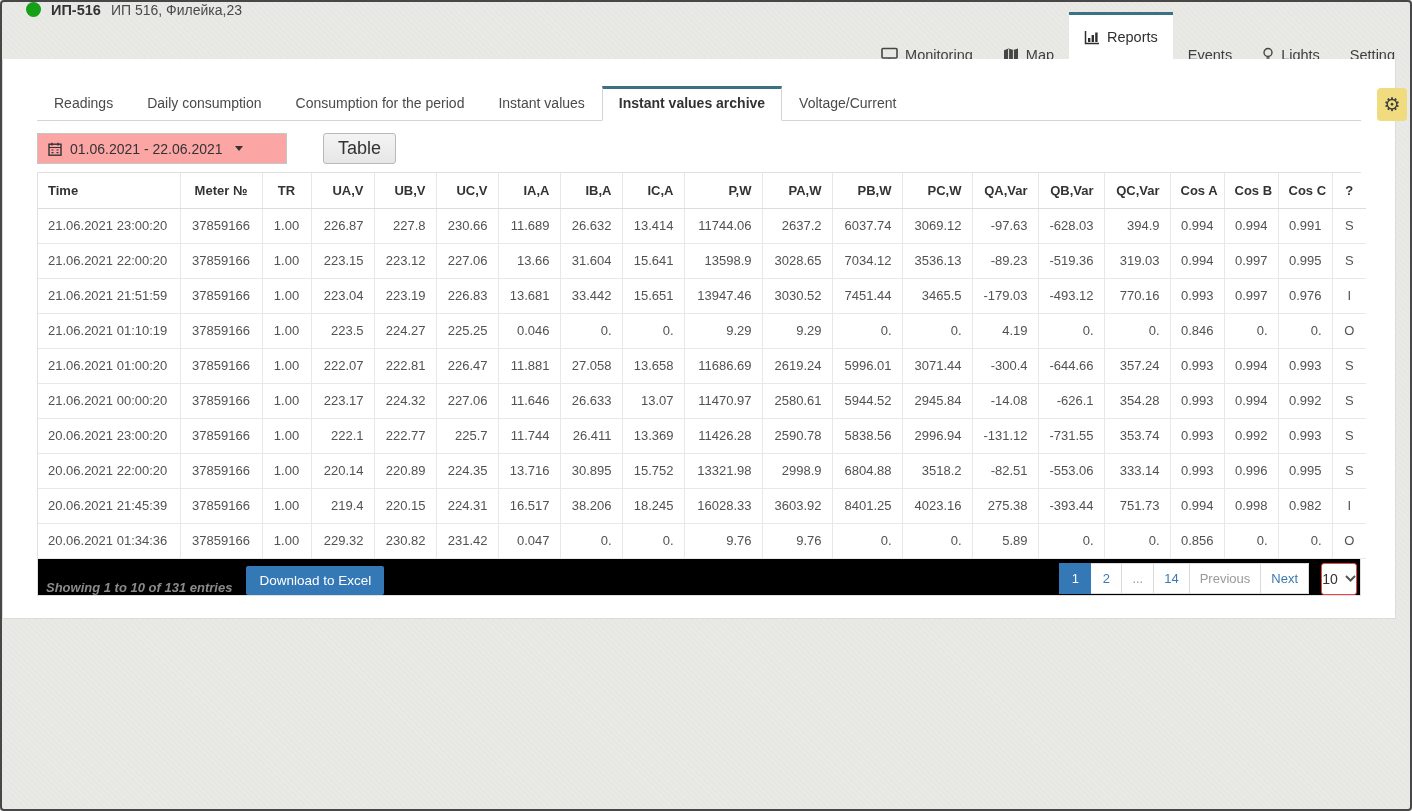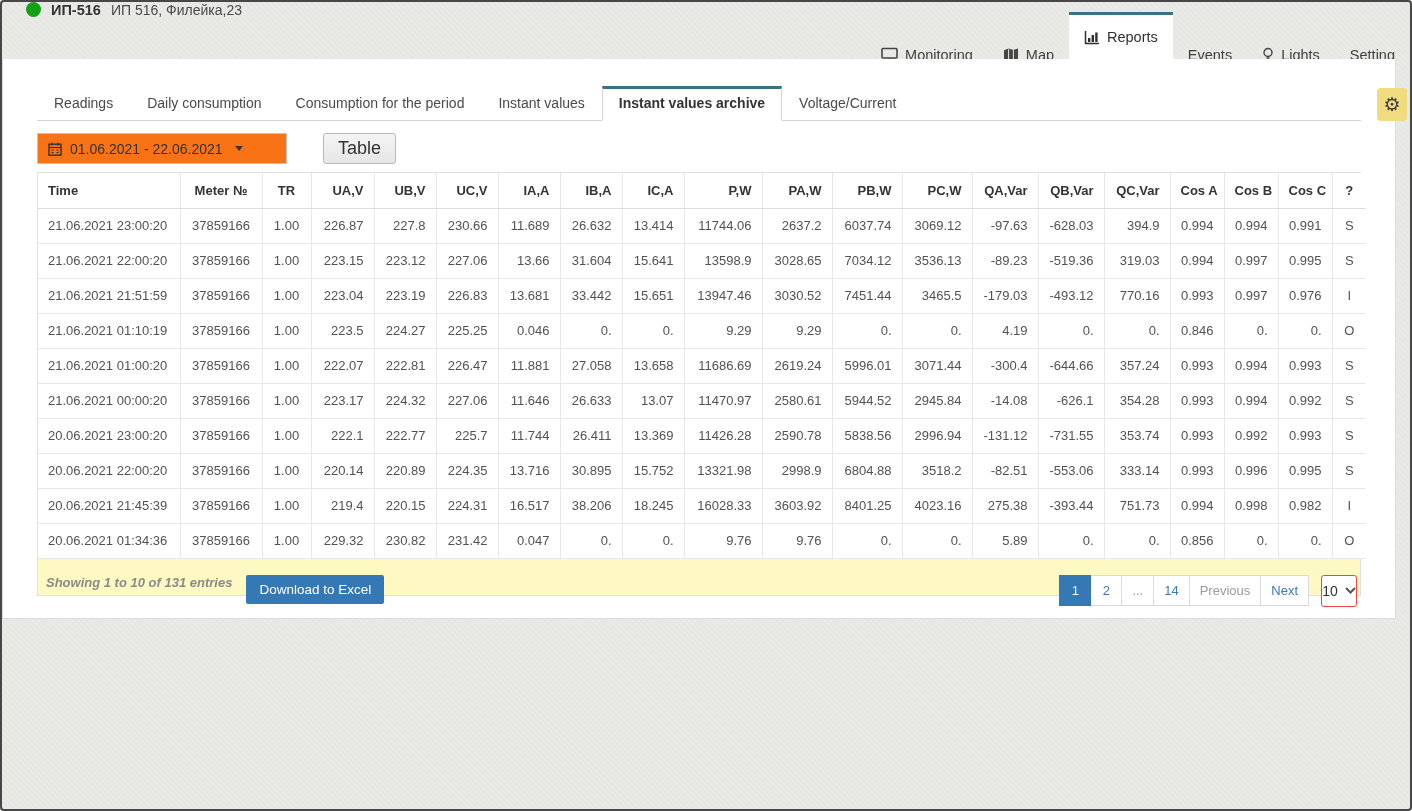--- a/index.html
+++ b/index.html
@@ -50,41 +50,41 @@
   }
   .tab.active {
     background:#fff; font-weight:bold; color:#333;
     border-color:#d5d5d5; border-top:3px solid var(--accent,#3a7184);
     padding-top:6px; border-bottom:1px solid #fff;
   }
   
   .toolbar { display:flex; align-items:center; gap:36px; margin:2px 0 8px; }
   .datebox {
     display:flex; align-items:center; gap:8px; width:250px; height:31px;
-    border:1px solid #c5c5c5; background:#f97316; padding:0 10px; cursor:pointer;
+    border:1px solid #c5c5c5; background:#fca5a5; padding:0 10px; cursor:pointer;
     font-size:14px; color:#333;
   }
   .caret { width:0; height:0; border-left:4px solid transparent; border-right:4px solid transparent; border-top:5px solid #333; margin-left:4px; }
   .btn-table {
     height:31px; padding:0 14px; font-size:18px; color:#333;
     background:linear-gradient(#f4f4f4,#e6e6e6); border:1px solid #b9b9b9; border-radius:3px;
     cursor:pointer;
   }
   
   .table-wrap { border:1px solid #e0e0e0; border-bottom:none; }
   table { width:100%; border-collapse:collapse; table-layout:fixed; font-size:13px; }
   th, td { border-right:1px solid #e8e8e8; border-bottom:1px solid #e8e8e8; padding:0 10px; height:35px; overflow:hidden; white-space:nowrap; }
   th:last-child, td:last-child { border-right:none; }
   th { font-weight:bold; color:#333; background:#fff; border-bottom:1px solid #ddd; }
   td { color:#525252; background:#fff; }
   .c-l { text-align:left; } .c-c { text-align:center; } .c-r { text-align:right; }
   
   .tfoot {
-    display:flex; align-items:flex-start; background:#fef9c3;
-    border:1px solid #e0e0e0; border-top:none; height:37px; padding:16px 3px 0 8px;
+    display:flex; align-items:flex-end; background:#000000;
+    border:1px solid #e0e0e0; border-top:none; height:37px; padding:8px 3px 0 8px;
   }
   .showing { font-size:13px; font-style:italic; font-weight:bold; color:#8a8a8a; margin-right:14px; }
   .btn-dl {
     background:var(--blue,#3478b6); color:#fff; border:none; border-radius:2px;
     font-size:13.5px; padding:7px 13px; cursor:pointer;
   }
   .foot-right { margin-left:auto; display:flex; align-items:center; gap:12px; }
   .pager { display:flex; }
   .page {
     min-width:32px; height:31px; display:flex; align-items:center; justify-content:center;

